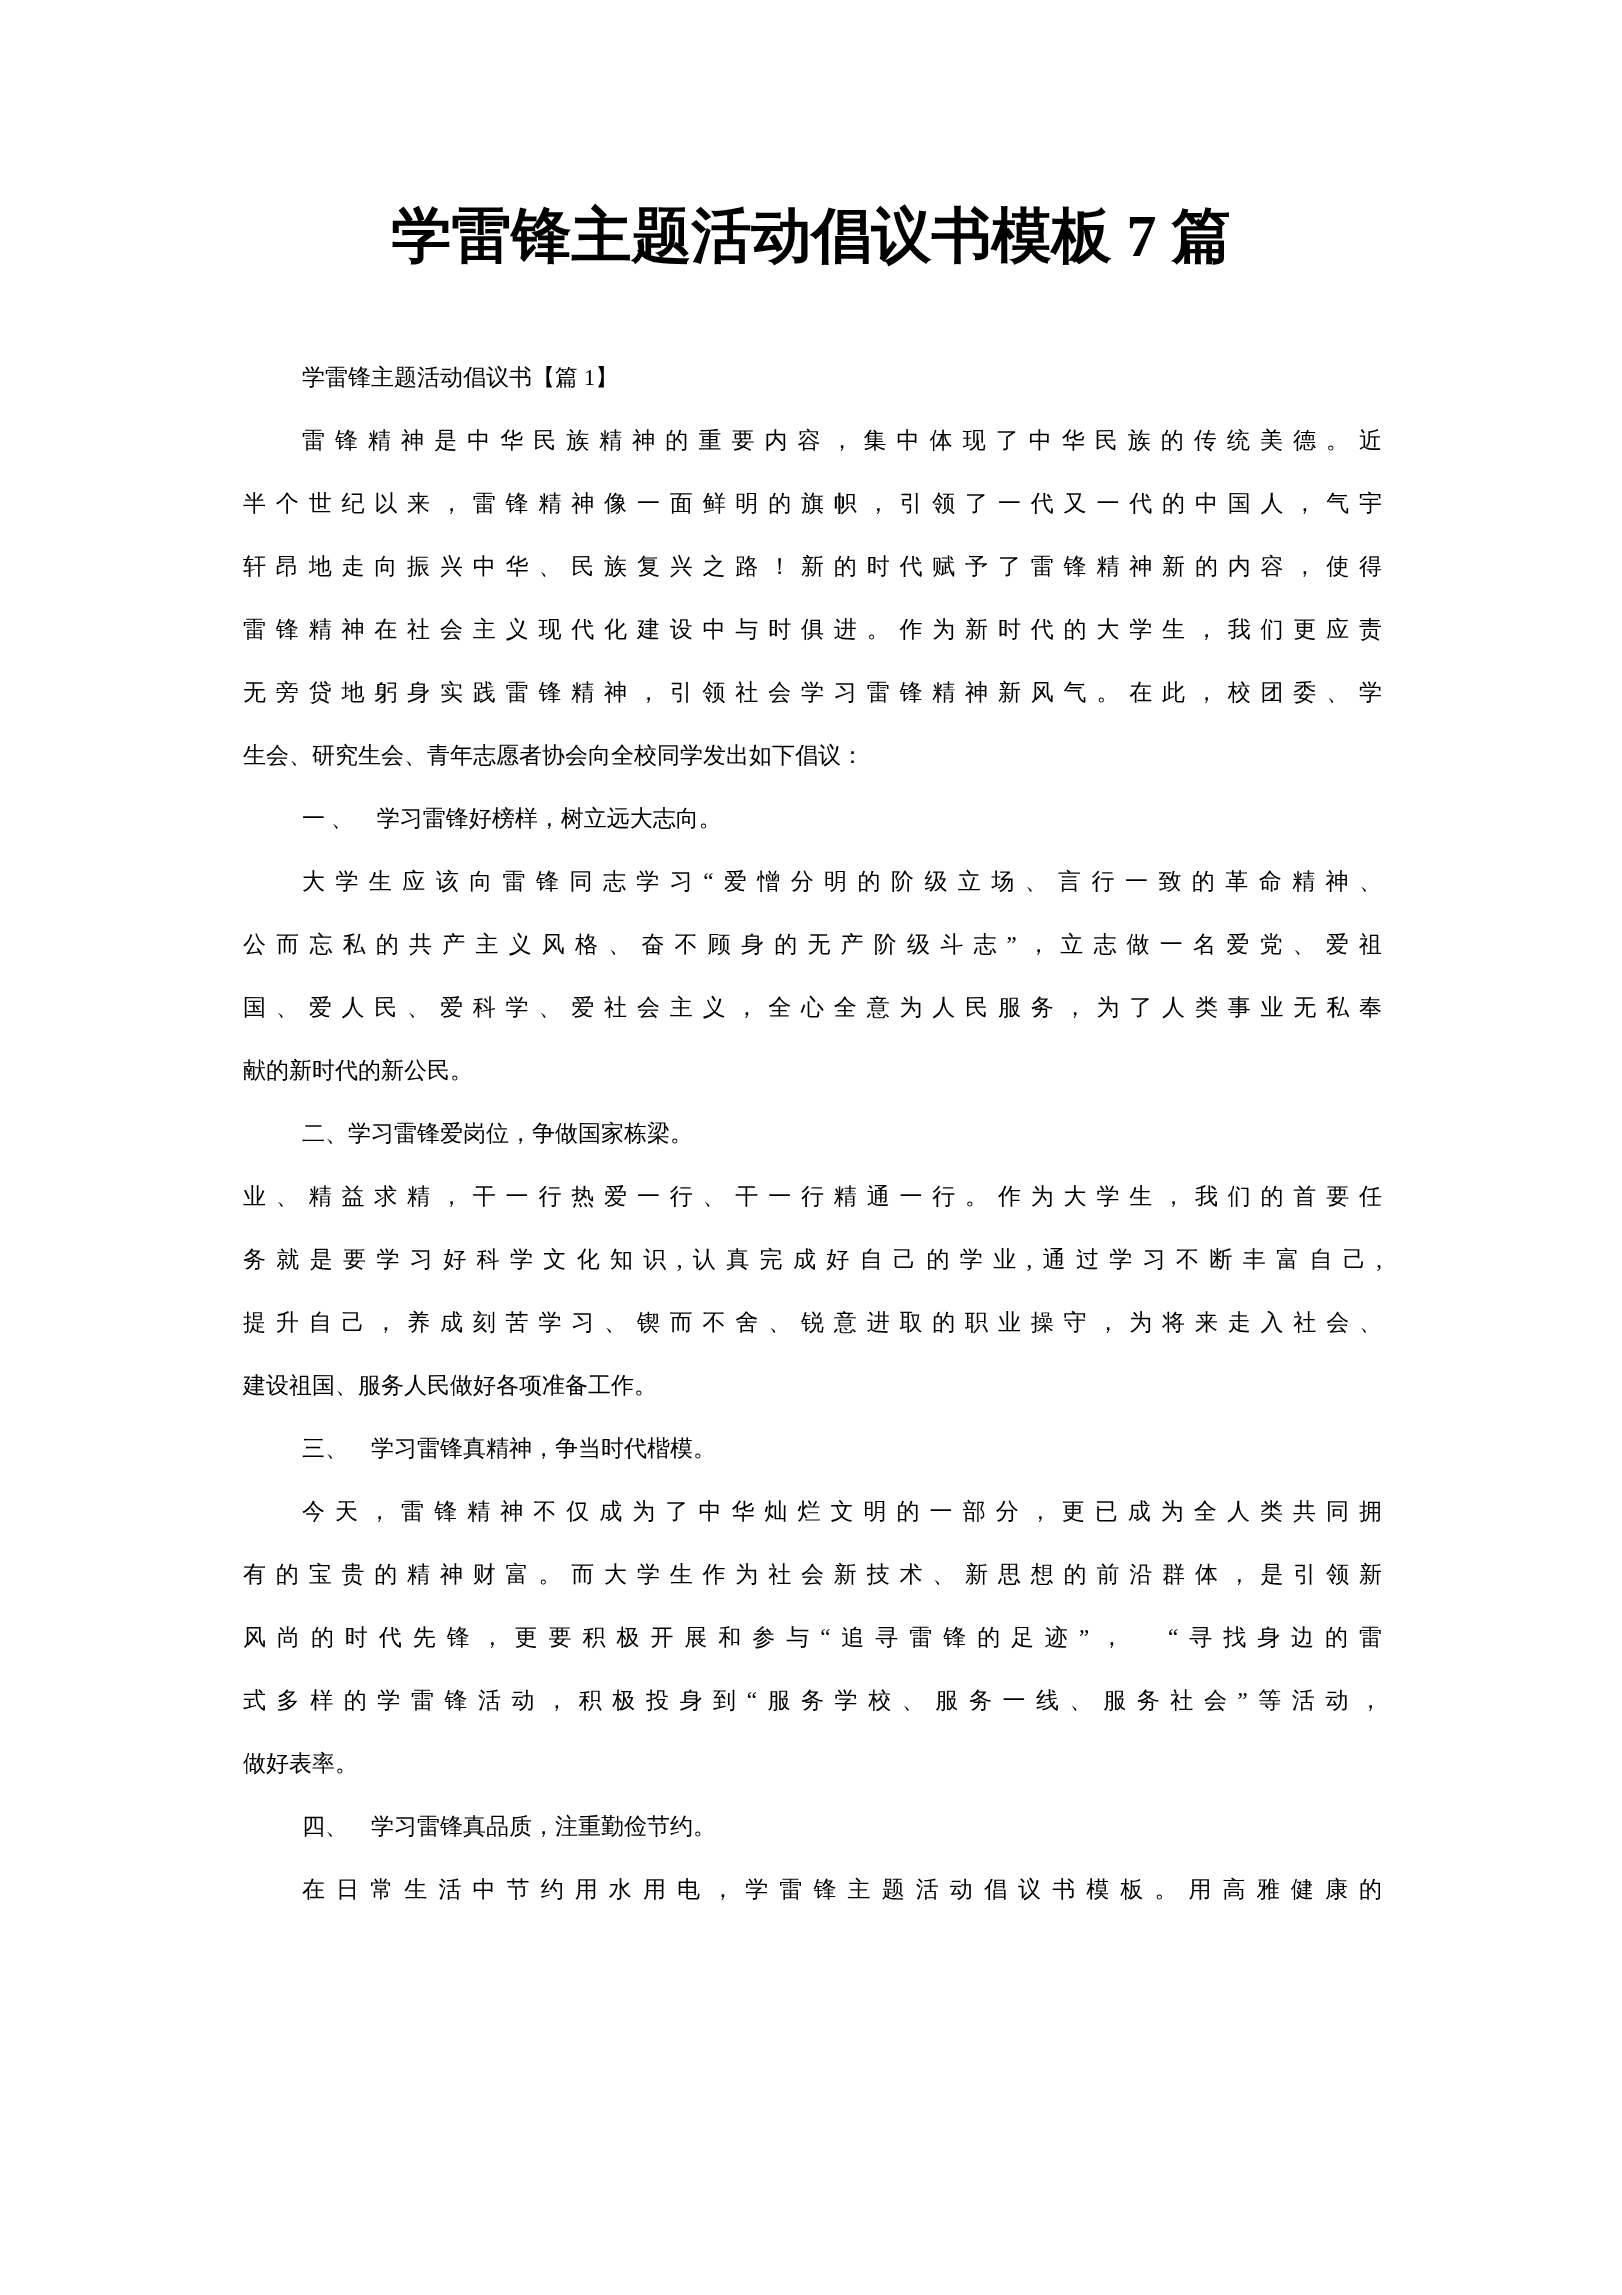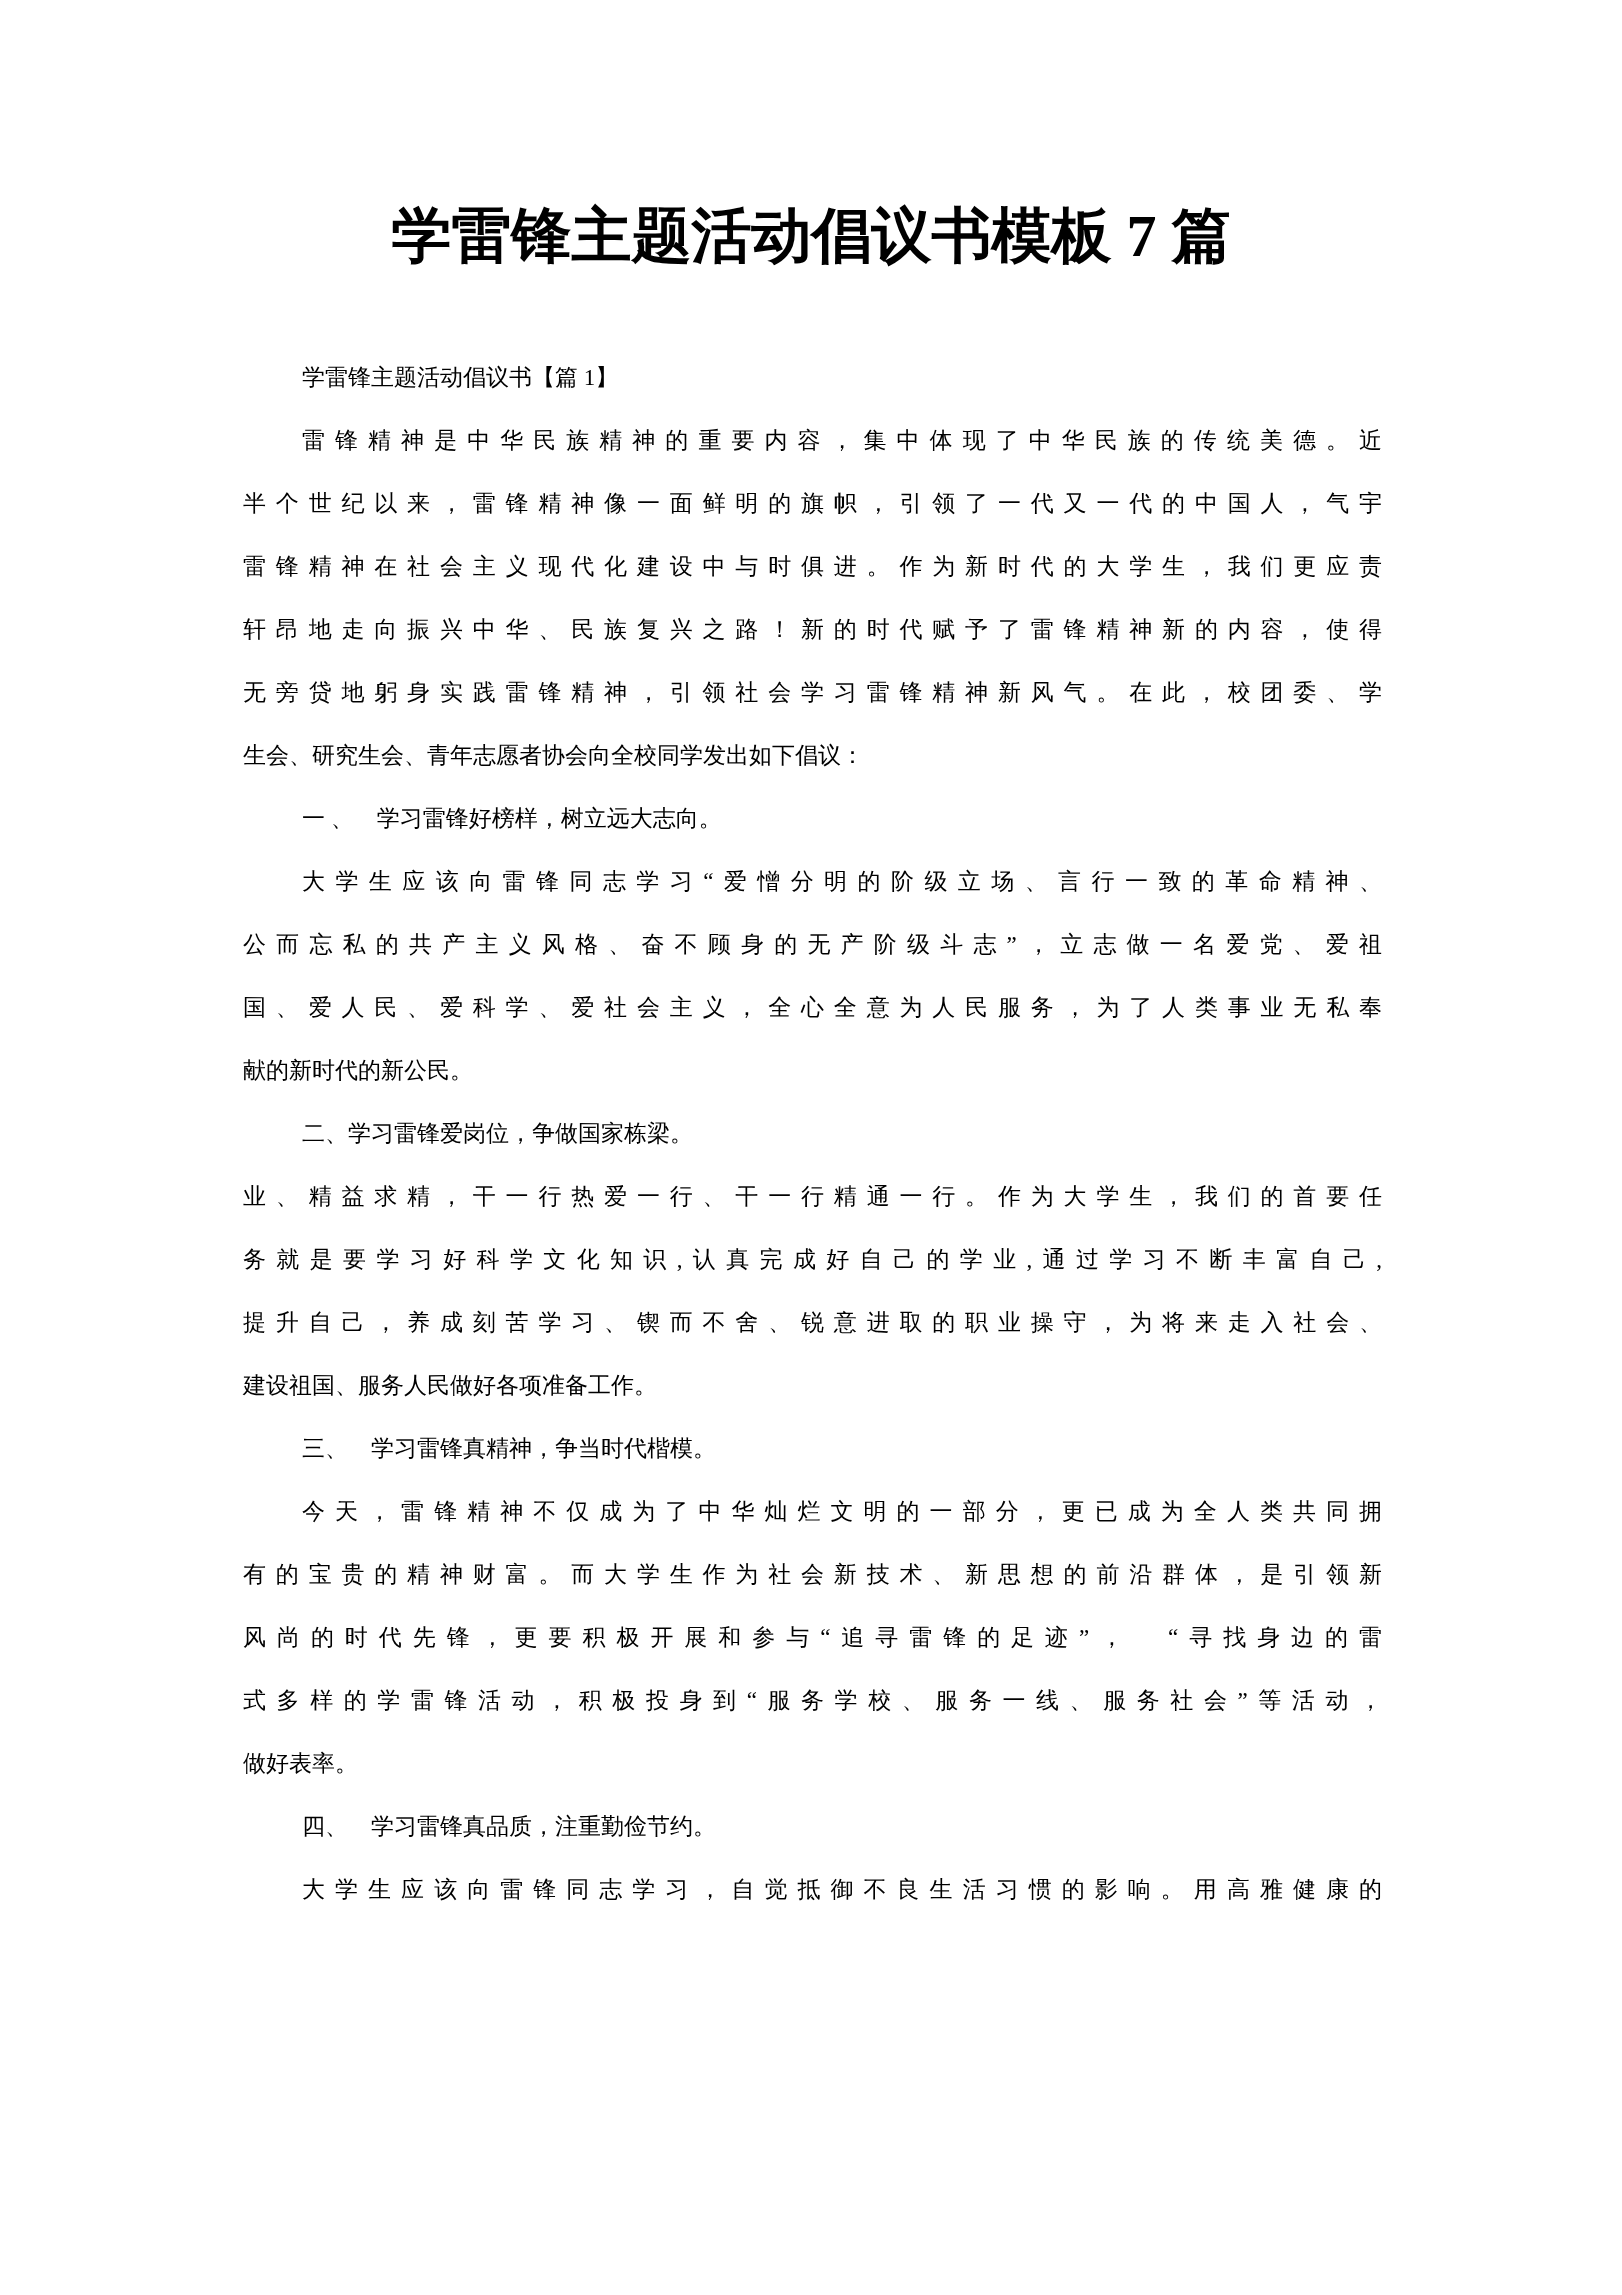--- a/index.html
+++ b/index.html
@@ -49,22 +49,22 @@
 <div class="page" style="background: rgb(255, 255, 255); color: rgb(0, 0, 0);">
   <h1 class="doc-title">学雷锋主题活动倡议书模板 7 篇</h1>
 
   <div class="body-block">
       <div class="paragraph">
         <div class="ln end indent">学雷锋主题活动倡议书【篇 1】</div>
       </div>
       <div class="paragraph">
         <div class="ln full indent">雷锋精神是中华民族精神的重要内容，集中体现了中华民族的传统美德。近</div>
         <div class="ln full">半个世纪以来，雷锋精神像一面鲜明的旗帜，引领了一代又一代的中国人，气宇</div>
+        <div class="ln full">轩昂地走向振兴中华、民族复兴之路！新的时代赋予了雷锋精神新的内容，使得</div>
         <div class="ln full">雷锋精神在社会主义现代化建设中与时俱进。作为新时代的大学生，我们更应责</div>
-        <div class="ln full">轩昂地走向振兴中华、民族复兴之路！新的时代赋予了雷锋精神新的内容，使得</div>
         <div class="ln full">无旁贷地躬身实践雷锋精神，引领社会学习雷锋精神新风气。在此，校团委、学</div>
         <div class="ln end">生会、研究生会、青年志愿者协会向全校同学发出如下倡议：</div>
       </div>
       <div class="paragraph">
         <div class="ln end indent">一 、　学习雷锋好榜样，树立远大志向。</div>
       </div>
       <div class="paragraph">
         <div class="ln full indent">大学生应该向雷锋同志学习“爱憎分明的阶级立场、言行一致的革命精神、</div>
         <div class="ln full">公而忘私的共产主义风格、奋不顾身的无产阶级斗志”，立志做一名爱党、爱祖</div>
         <div class="ln full">国、爱人民、爱科学、爱社会主义，全心全意为人民服务，为了人类事业无私奉</div>
@@ -86,17 +86,17 @@
         <div class="ln full indent">今天，雷锋精神不仅成为了中华灿烂文明的一部分，更已成为全人类共同拥</div>
         <div class="ln full">有的宝贵的精神财富。而大学生作为社会新技术、新思想的前沿群体，是引领新</div>
         <div class="ln full">风尚的时代先锋，更要积极开展和参与“追寻雷锋的足迹”，　“寻找身边的雷</div>
         <div class="ln full">式多样的学雷锋活动，积极投身到“服务学校、服务一线、服务社会”等活动，</div>
         <div class="ln end">做好表率。</div>
       </div>
       <div class="paragraph">
         <div class="ln end indent">四、　学习雷锋真品质，注重勤俭节约。</div>
       </div>
       <div class="paragraph">
-        <div class="ln full indent">大学生应该向雷锋同志学习，自觉抵御不良生活习惯的影响。用高雅健康的</div>
+        <div class="ln full indent">在日常生活中节约用水用电，学雷锋主题活动倡议书模板。用高雅健康的</div>
       </div>
     </div>
 </div>
 
 
 </body></html>

